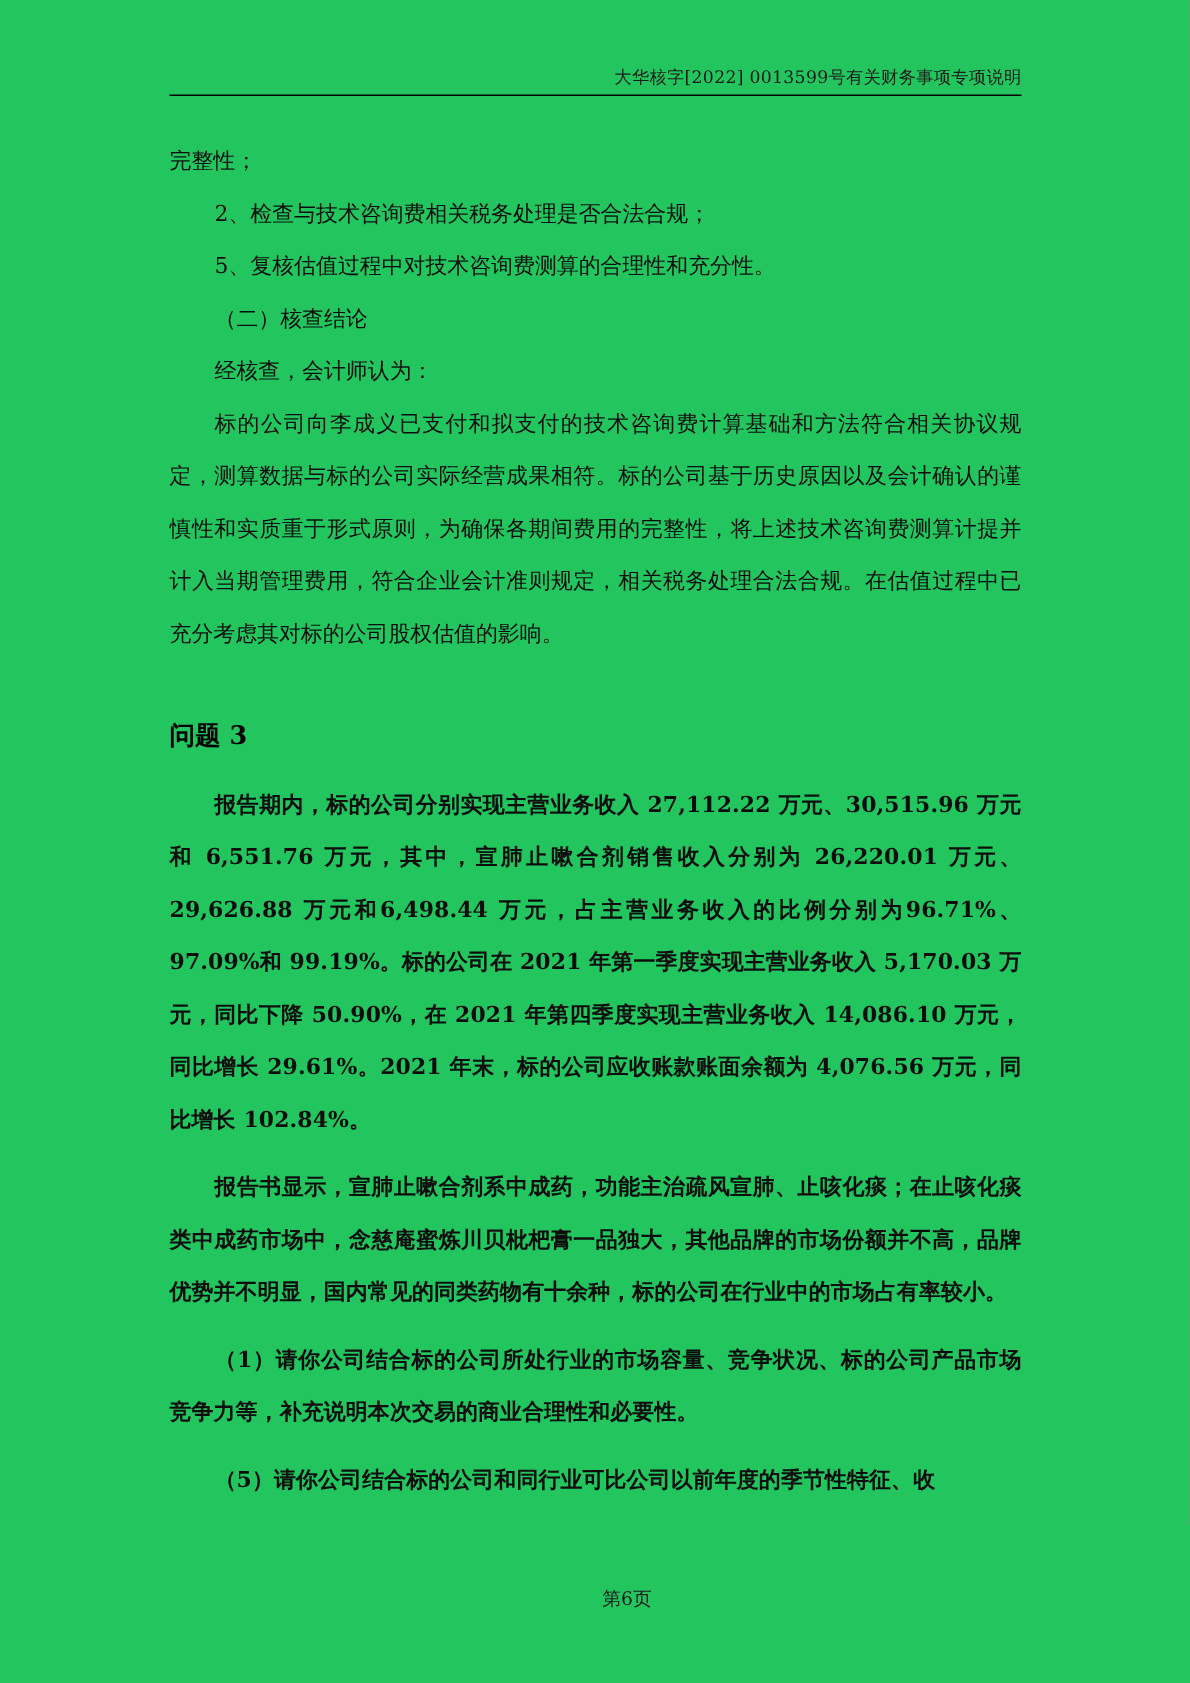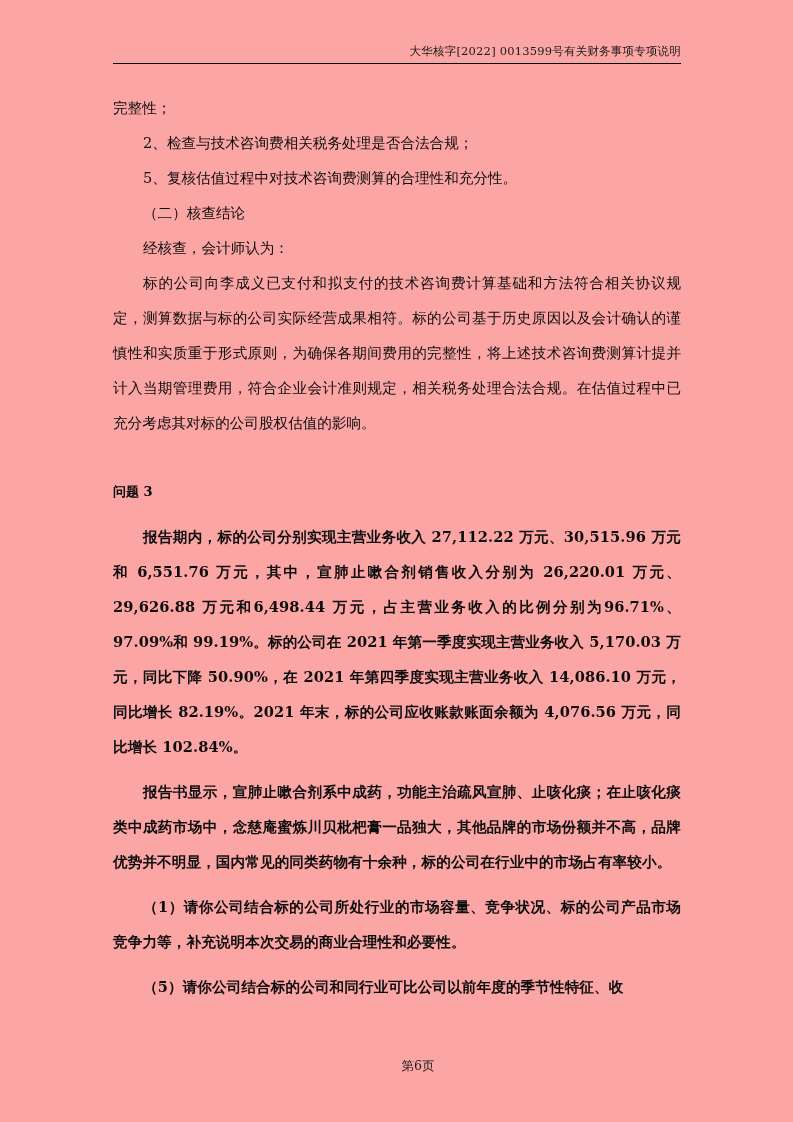--- a/index.html
+++ b/index.html
@@ -7,21 +7,21 @@
     padding: 0;
     background: #8a8a8a;
   }
   body {
     font-family: "DejaVu Sans", "Liberation Sans", sans-serif;
   }
   .page {
     position: relative;
     width: 793px;
     height: 1122px;
-    background: #fca5a5;
+    background: #22c55e;
     margin: 0 auto;
     box-sizing: border-box;
     overflow: hidden;
   }
   .page-inner {
     position: absolute;
     left: 113px;
     top: 44px;
     width: 568px;
     height: 1020px;
@@ -57,21 +57,21 @@
   .indent-first {
     text-indent: 30px;
   }
   .noindent {
     text-indent: 0;
   }
   .gap-small { height: 10px; }
   .gap-block { height: 34px; }
   .section-title {
     font-family: "DejaVu Serif", "Liberation Serif", serif;
-    font-size: 13px;
+    font-size: 17px;
     font-weight: bold;
     line-height: 35px;
     color: #000;
   }
   .bold-para {
     font-weight: bold;
     letter-spacing: 0.1px;
   }
   .footer {
     position: absolute;
@@ -101,21 +101,21 @@
       <p class="indent1">（二）核查结论</p>
       <p class="indent1">经核查，会计师认为：</p>
       <p class="indent-first">标的公司向李成义已支付和拟支付的技术咨询费计算基础和方法符合相关协议规定，测算数据与标的公司实际经营成果相符。标的公司基于历史原因以及会计确认的谨慎性和实质重于形式原则，为确保各期间费用的完整性，将上述技术咨询费测算计提并计入当期管理费用，符合企业会计准则规定，相关税务处理合法合规。在估值过程中已充分考虑其对标的公司股权估值的影响。</p>
 
       <div class="gap-block"></div>
 
       <p class="section-title noindent">问题 3</p>
 
       <div class="gap-small"></div>
 
-      <p class="indent-first bold-para">报告期内，标的公司分别实现主营业务收入 27,112.22 万元、30,515.96 万元和 6,551.76 万元，其中，宣肺止嗽合剂销售收入分别为 26,220.01 万元、29,626.88 万元和6,498.44 万元，占主营业务收入的比例分别为96.71%、97.09%和 99.19%。标的公司在 2021 年第一季度实现主营业务收入 5,170.03 万元，同比下降 50.90%，在 2021 年第四季度实现主营业务收入 14,086.10 万元，同比增长 82.19%。2021 年末，标的公司应收账款账面余额为 4,076.56 万元，同比增长 102.84%。</p>
+      <p class="indent-first bold-para">报告期内，标的公司分别实现主营业务收入 27,112.22 万元、30,515.96 万元和 6,551.76 万元，其中，宣肺止嗽合剂销售收入分别为 26,220.01 万元、29,626.88 万元和6,498.44 万元，占主营业务收入的比例分别为96.71%、97.09%和 99.19%。标的公司在 2021 年第一季度实现主营业务收入 5,170.03 万元，同比下降 50.90%，在 2021 年第四季度实现主营业务收入 14,086.10 万元，同比增长 29.61%。2021 年末，标的公司应收账款账面余额为 4,076.56 万元，同比增长 102.84%。</p>
 
       <div class="gap-small"></div>
 
       <p class="indent-first bold-para">报告书显示，宣肺止嗽合剂系中成药，功能主治疏风宣肺、止咳化痰；在止咳化痰类中成药市场中，念慈庵蜜炼川贝枇杷膏一品独大，其他品牌的市场份额并不高，品牌优势并不明显，国内常见的同类药物有十余种，标的公司在行业中的市场占有率较小。</p>
 
       <div class="gap-small"></div>
 
       <p class="indent-first bold-para">（1）请你公司结合标的公司所处行业的市场容量、竞争状况、标的公司产品市场竞争力等，补充说明本次交易的商业合理性和必要性。</p>
 
       <div class="gap-small"></div>

